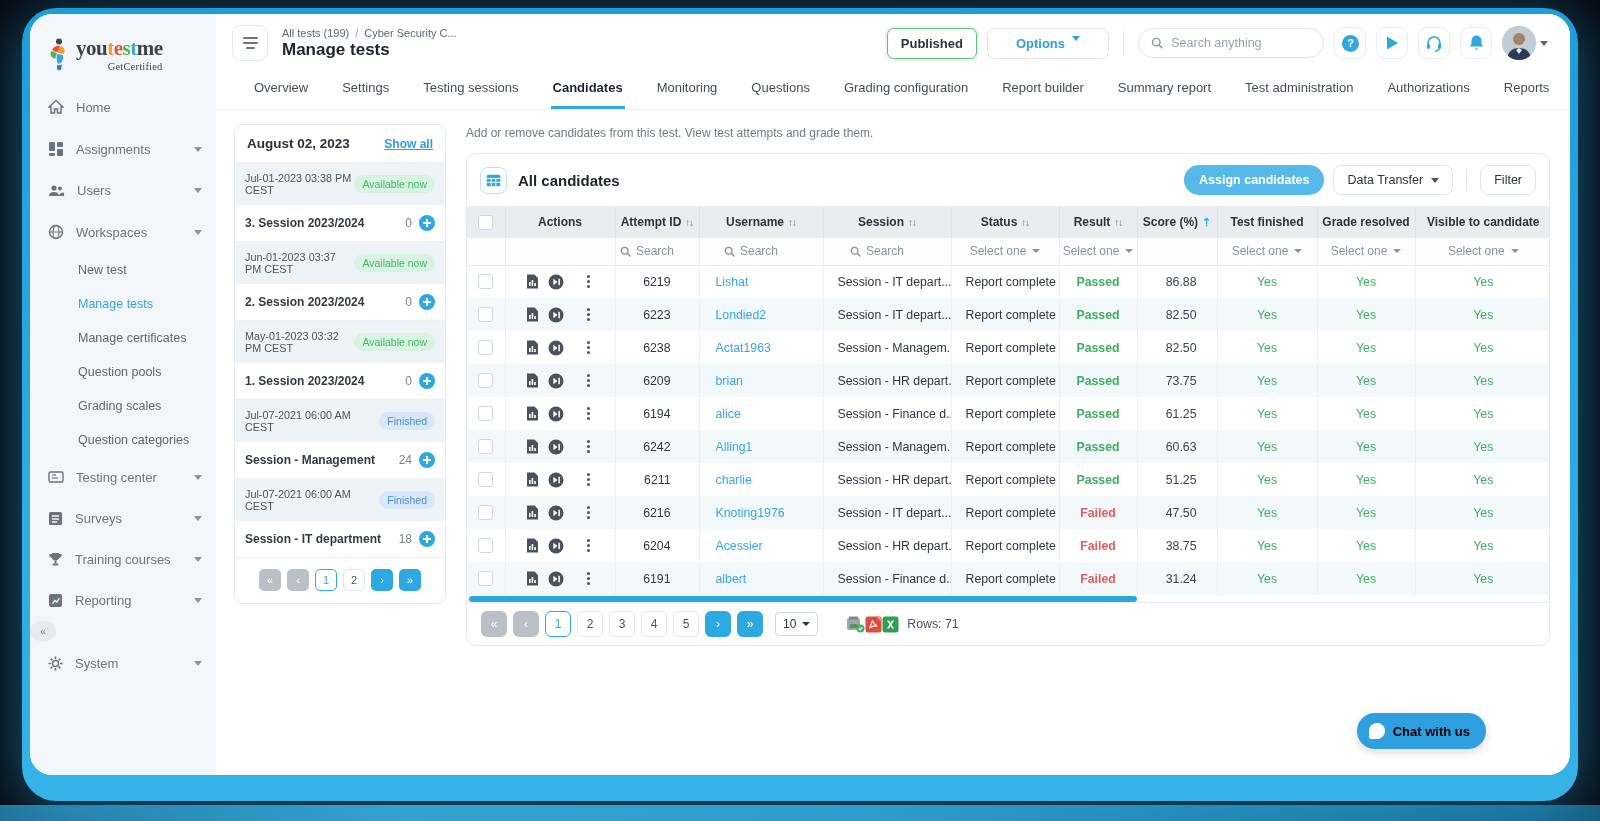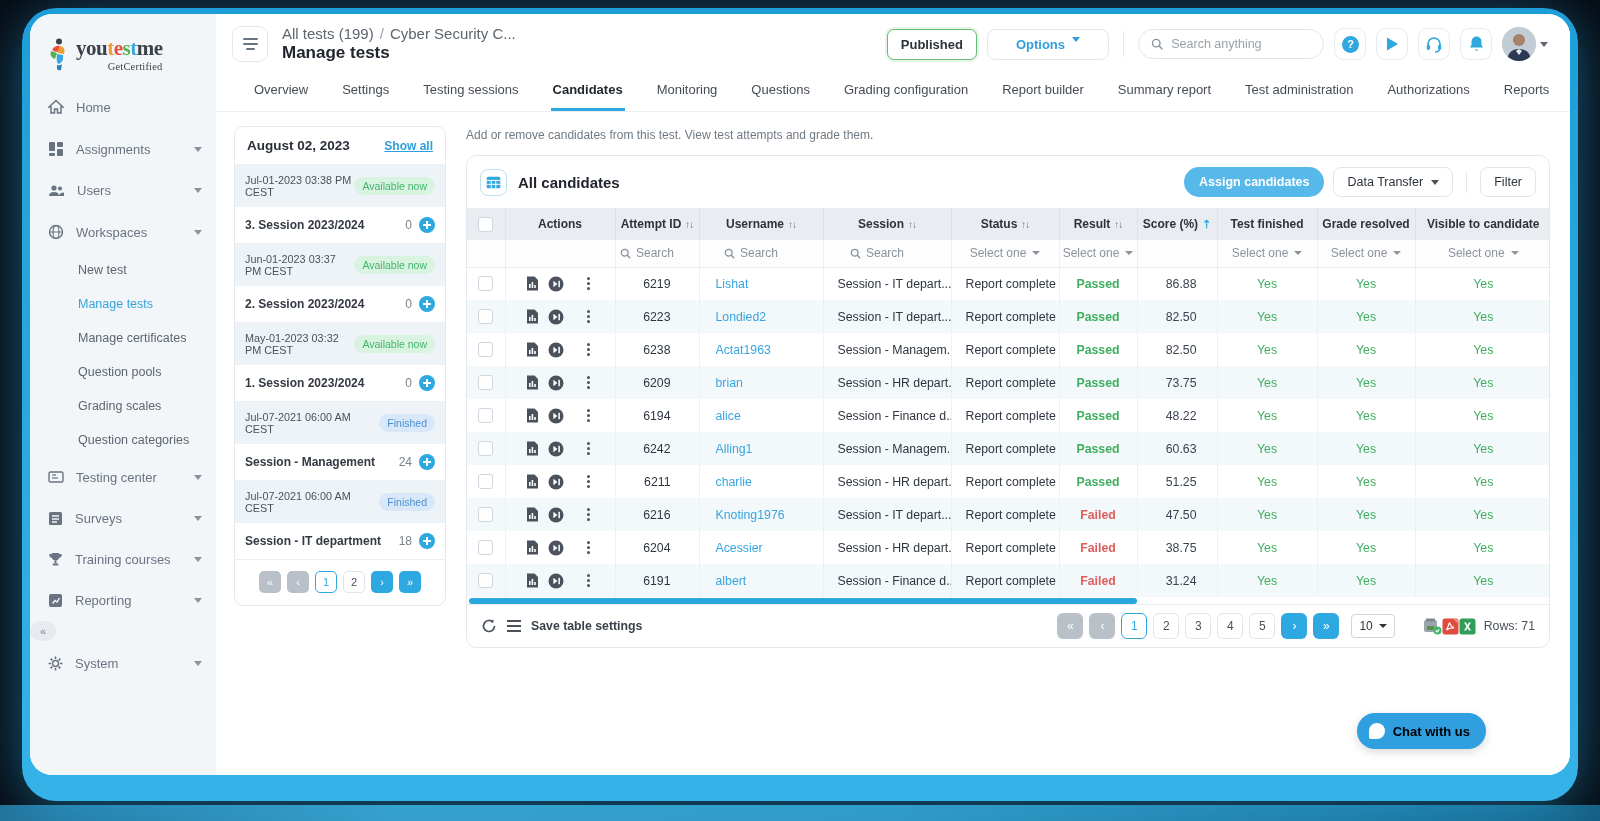--- a/index.html
+++ b/index.html
@@ -32,21 +32,21 @@
     color:#7a838d; font-size:11px; display:flex; align-items:center; justify-content:center; cursor:pointer; }
 
   
   .main { flex:1; min-width:0; display:flex; flex-direction:column; background:#fff; }
   .topbar { display:flex; align-items:center; padding:11px 22px 9px 16px; }
   .burger { width:36px; height:36px; border:1px solid #e2e7ec; border-radius:9px; display:flex; flex-direction:column;
     justify-content:center; align-items:center; gap:3px; cursor:pointer; background:#fff; }
   .burger i { display:block; height:2px; background:#6a7480; border-radius:2px; }
   .burger i:nth-child(1){width:15px}.burger i:nth-child(2){width:15px}.burger i:nth-child(3){width:9px}
   .title-block { margin-left:14px; flex:1; }
-  .crumbs { font-size:15px; color:#5d6670; }
+  .crumbs { font-size:11px; color:#5d6670; }
   .crumbs .sep { margin:0 6px; color:#9aa3ad; }
   .page-title { font-size:17px; font-weight:bold; color:#20252e; margin-top:1px; }
   .top-actions { display:flex; align-items:center; gap:10px; }
   .btn-published { border:1px solid #63bd72; border-radius:7px; background:#fff; padding:7px 13px; font-size:13px; color:#2d333b; font-weight:bold; cursor:pointer; box-shadow:0 0 0 2px rgba(99,189,114,.15); }
   .btn-options { border:1px solid #e0e6eb; border-radius:8px; background:#fff; padding:7px 28px; font-size:13px; color:#2fa0dd; font-weight:bold; display:flex; gap:7px; cursor:pointer; }
   .btn-options .chev{border-top-color:#2fa0dd;}
   .vdiv { width:1px; height:26px; background:#e3e8ed; margin:0 4px; }
   .search-pill { display:flex; align-items:center; gap:8px; border:1px solid #dfe5ea; border-radius:18px; padding:7px 12px; width:186px; background:#fff; }
   .search-pill input { border:none; outline:none; font-size:12.5px; color:#3a414a; width:100%; font-family:inherit; background:transparent; }
   .search-pill input::placeholder { color:#9aa2ab; }
@@ -712,21 +712,21 @@
                             <i></i>
                             <i></i>
                           </span>
                         </span>
                       </td>
                     <td class="att">6194</td>
                     <td class="usr">alice</td>
                     <td class="ses">Session - Finance d...</td>
                     <td class="sta">Report complete</td>
                     <td class="res passed">Passed</td>
-                    <td class="sco">48.22</td>
+                    <td class="sco">61.25</td>
                     <td class="yn">Yes</td>
                     <td class="yn">Yes</td>
                     <td class="yn">Yes</td>
                   </tr>
                   <tr>
                     <td class="cb"><span class="cbx"></span></td>
                     <td class="actions">
                         <span class="act-wrap">
                           <svg width="13" height="15" viewBox="0 0 13 15">
                             <path d="M1 0.5 h7.5 l3.5 3.5 v10.5 h-11z" fill="#4b525b"></path>
@@ -886,32 +886,20 @@
                   </tr>
                 </tbody>
               </table>
             </div>
 
             <div class="hscroll">
                 <div class="bar"></div>
               </div>
 
             <div class="card-foot">
-              <div class="foot-left">
-                <svg width="16" height="16" viewBox="0 0 16 16">
-                    <path d="M13.5 8 a5.5 5.5 0 1 1 -1.6 -3.9" fill="none" stroke="#4a515b" stroke-width="1.7"></path>
-                    <path d="M12.3 1.2 l0.3 3.3 l-3.3 -0.4z" fill="#4a515b"></path>
-                  </svg>
-                <svg width="14" height="12" viewBox="0 0 14 12">
-                    <rect y="0" width="14" height="2" fill="#4a515b"></rect>
-                    <rect y="5" width="14" height="2" fill="#4a515b"></rect>
-                    <rect y="10" width="14" height="2" fill="#4a515b"></rect>
-                  </svg>
-                <span class="save-lbl">Save table settings</span>
-              </div>
               <div class="foot-pager">
                 <span class="pg2 gray">«</span>
                 <span class="pg2 gray">‹</span>
                 <span class="pg2 page cur">1</span>
                 <span class="pg2 page">2</span>
                 <span class="pg2 page">3</span>
                 <span class="pg2 page">4</span>
                 <span class="pg2 page">5</span>
                 <span class="pg2 blue">›</span>
                 <span class="pg2 blue">»</span>

